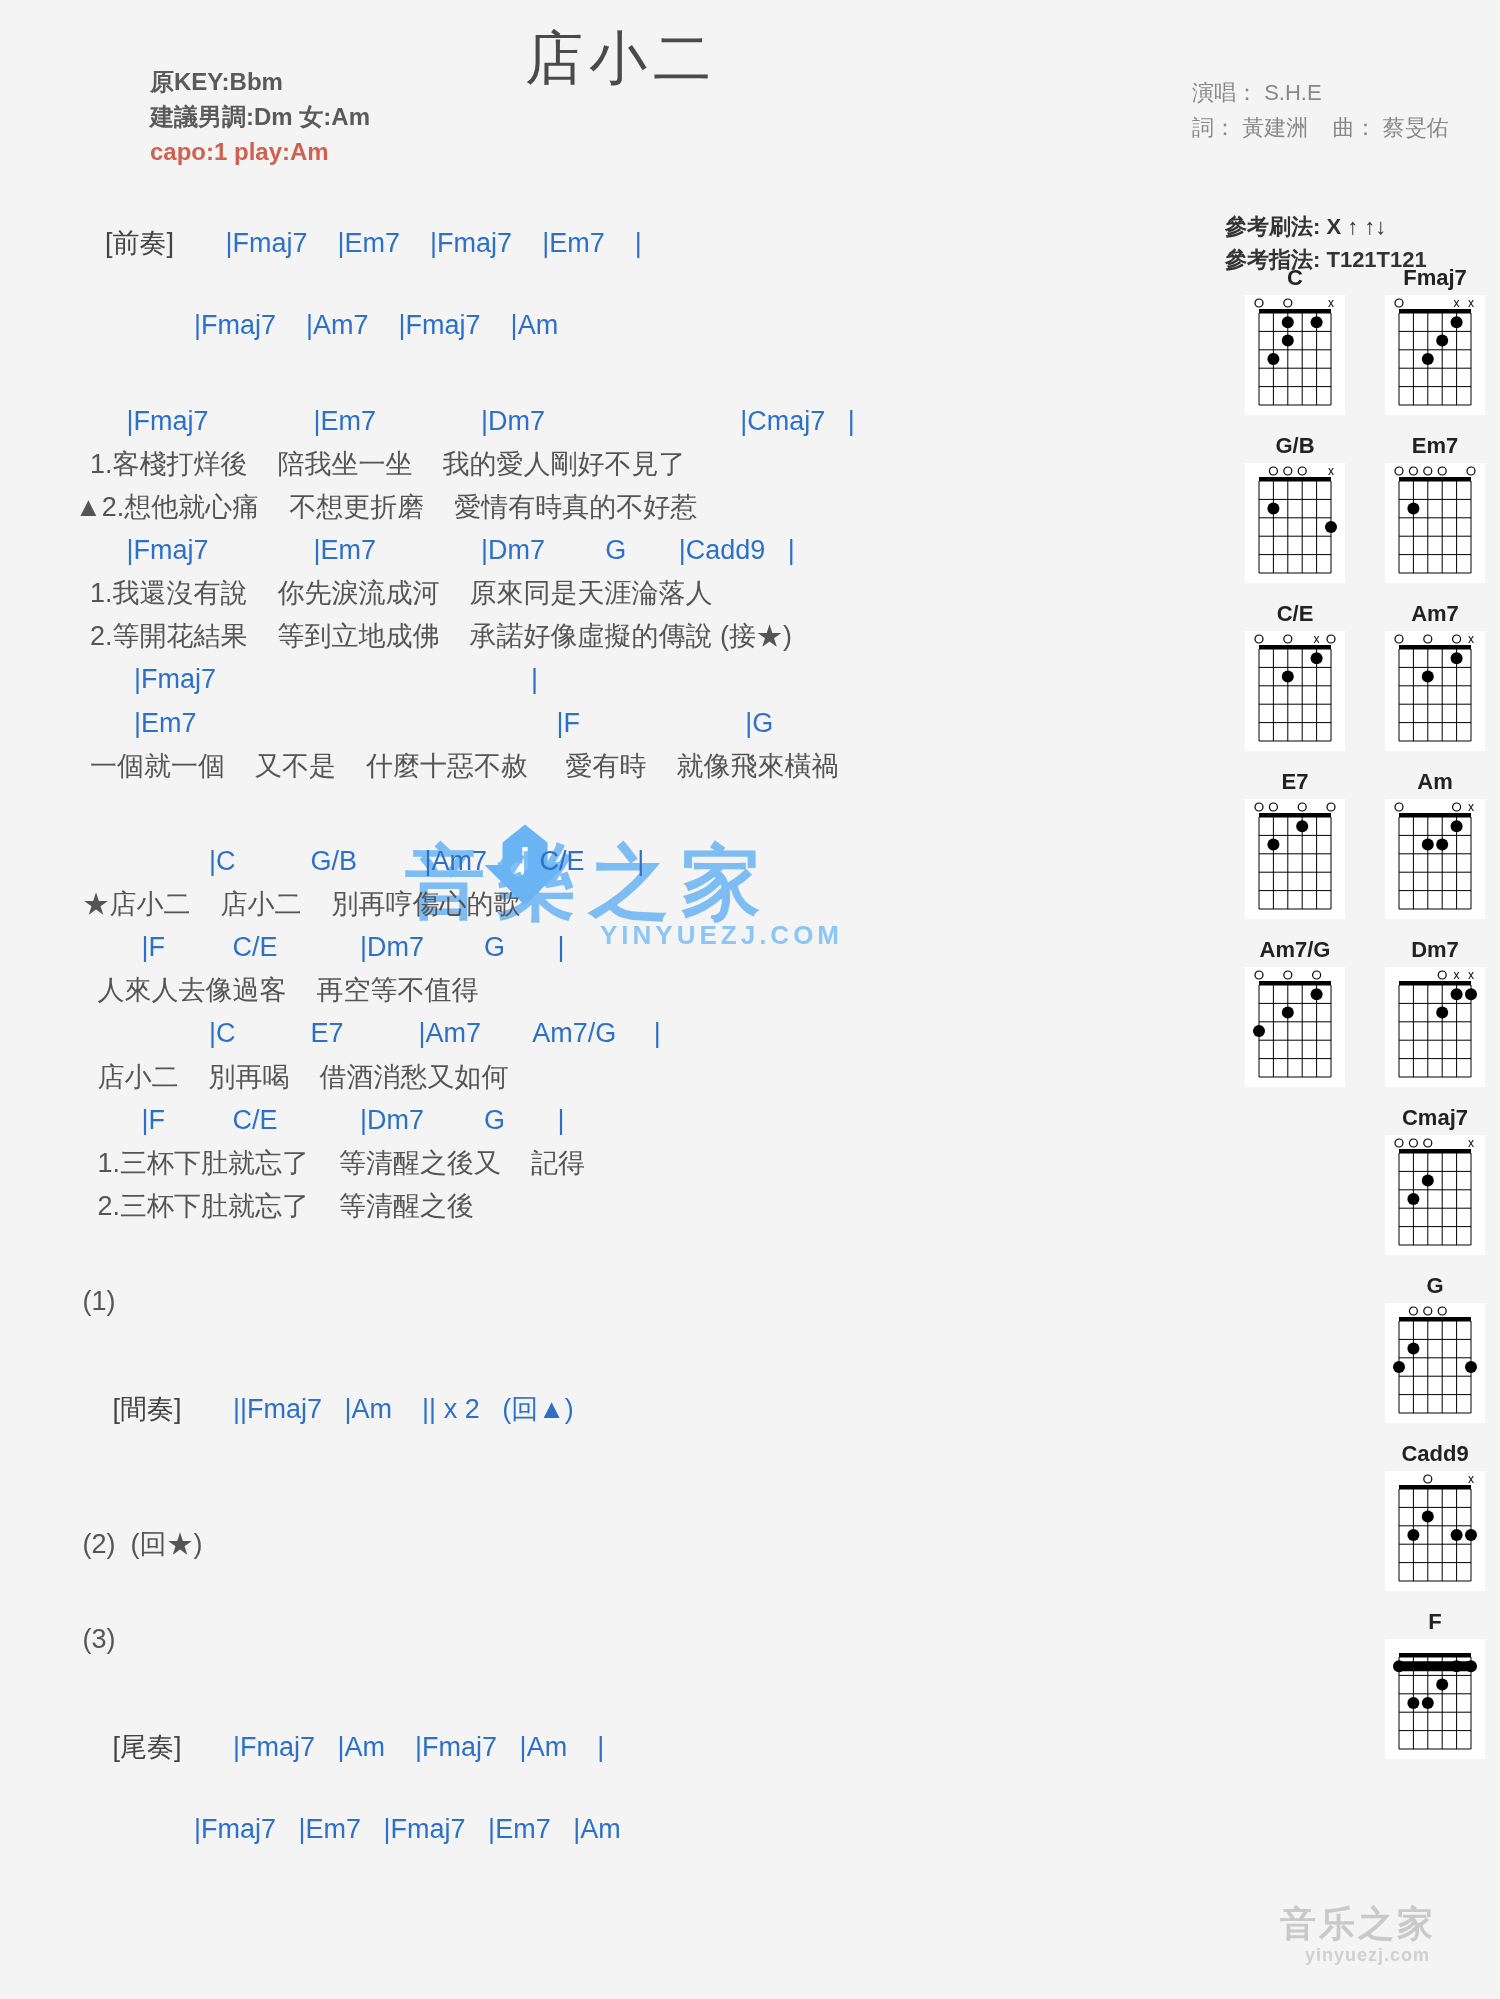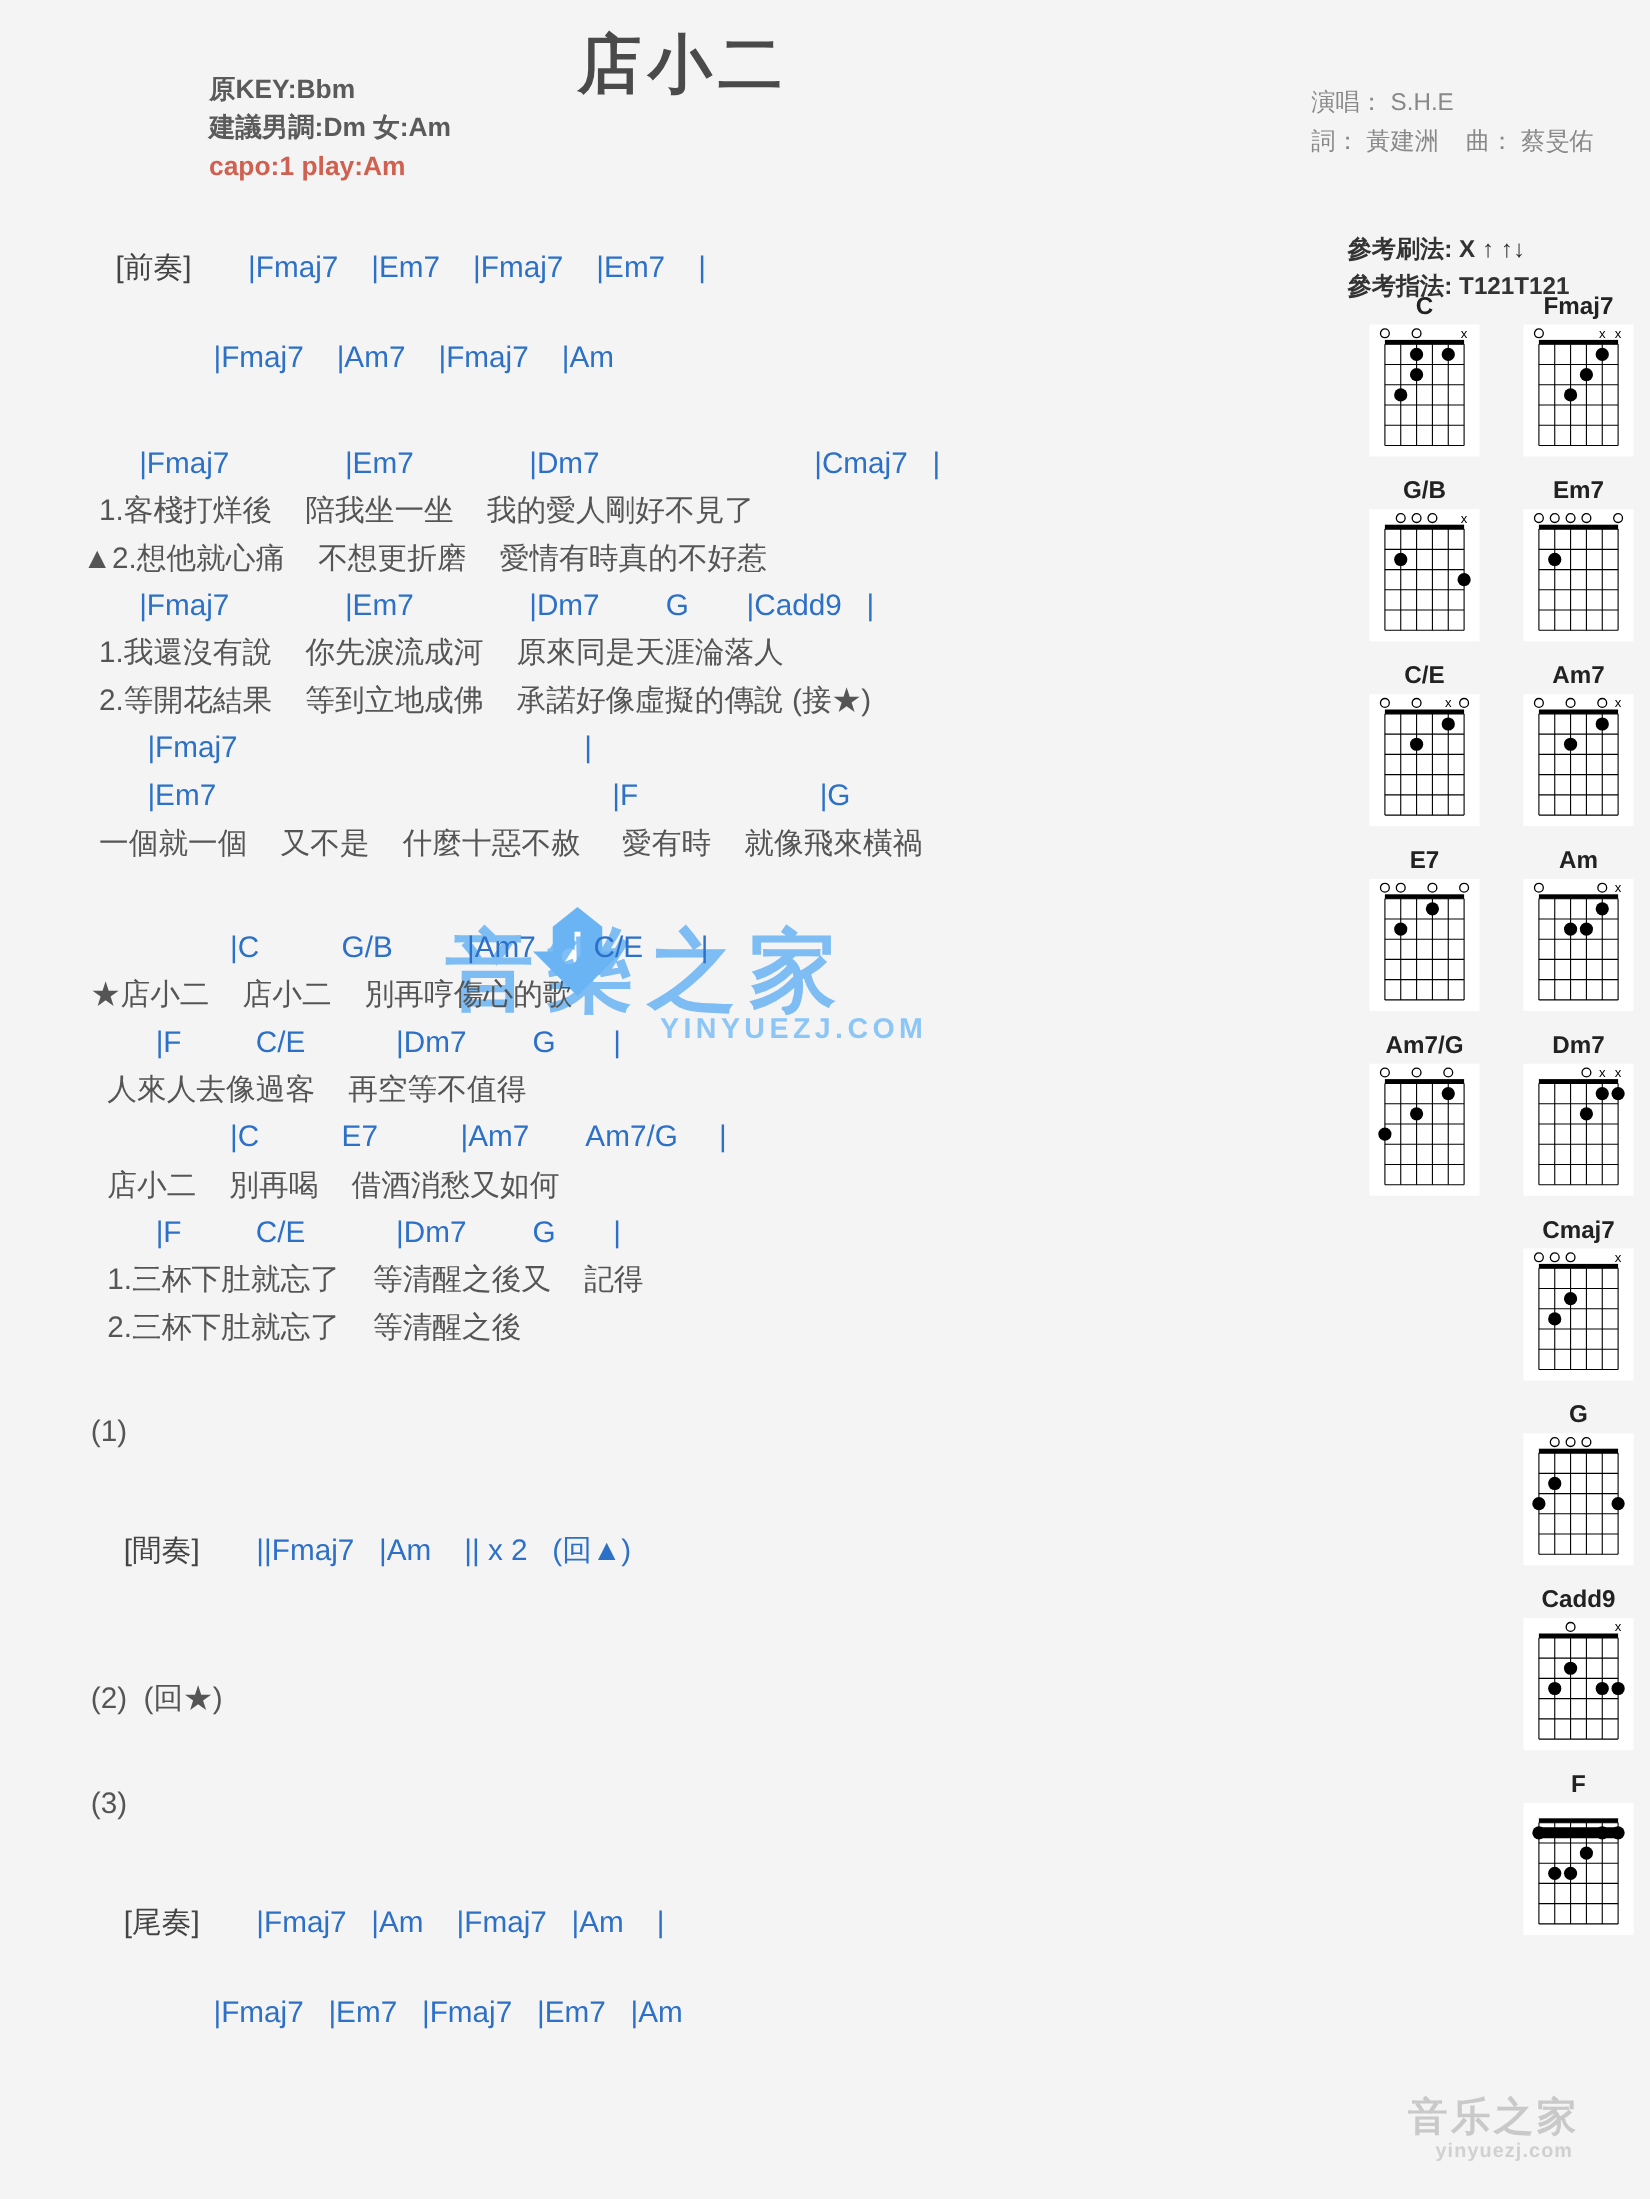--- a/index.html
+++ b/index.html
@@ -15,31 +15,30 @@
     position: relative;
     width: 1500px;
     height: 1999px;
   }
   .title {
     position: absolute;
     left: 525px;
     top: 20px;
     font-size: 58px;
     color: #4a4a4a;
-    font-weight: 700;
+    font-weight: 400;
     letter-spacing: 6px;
   }
   .meta-left {
     position: absolute;
     left: 150px;
     top: 65px;
     font-size: 24px;
     font-weight: 700;
     line-height: 1.45;
-    margin-left: 40px;
   }
   .meta-left .capo { color: #d06050; }
   .meta-right {
     position: absolute;
     left: 1155px;
     top: 75px;
     font-size: 22px;
     line-height: 1.6;
     color: #888;
     margin-left: 37px;

